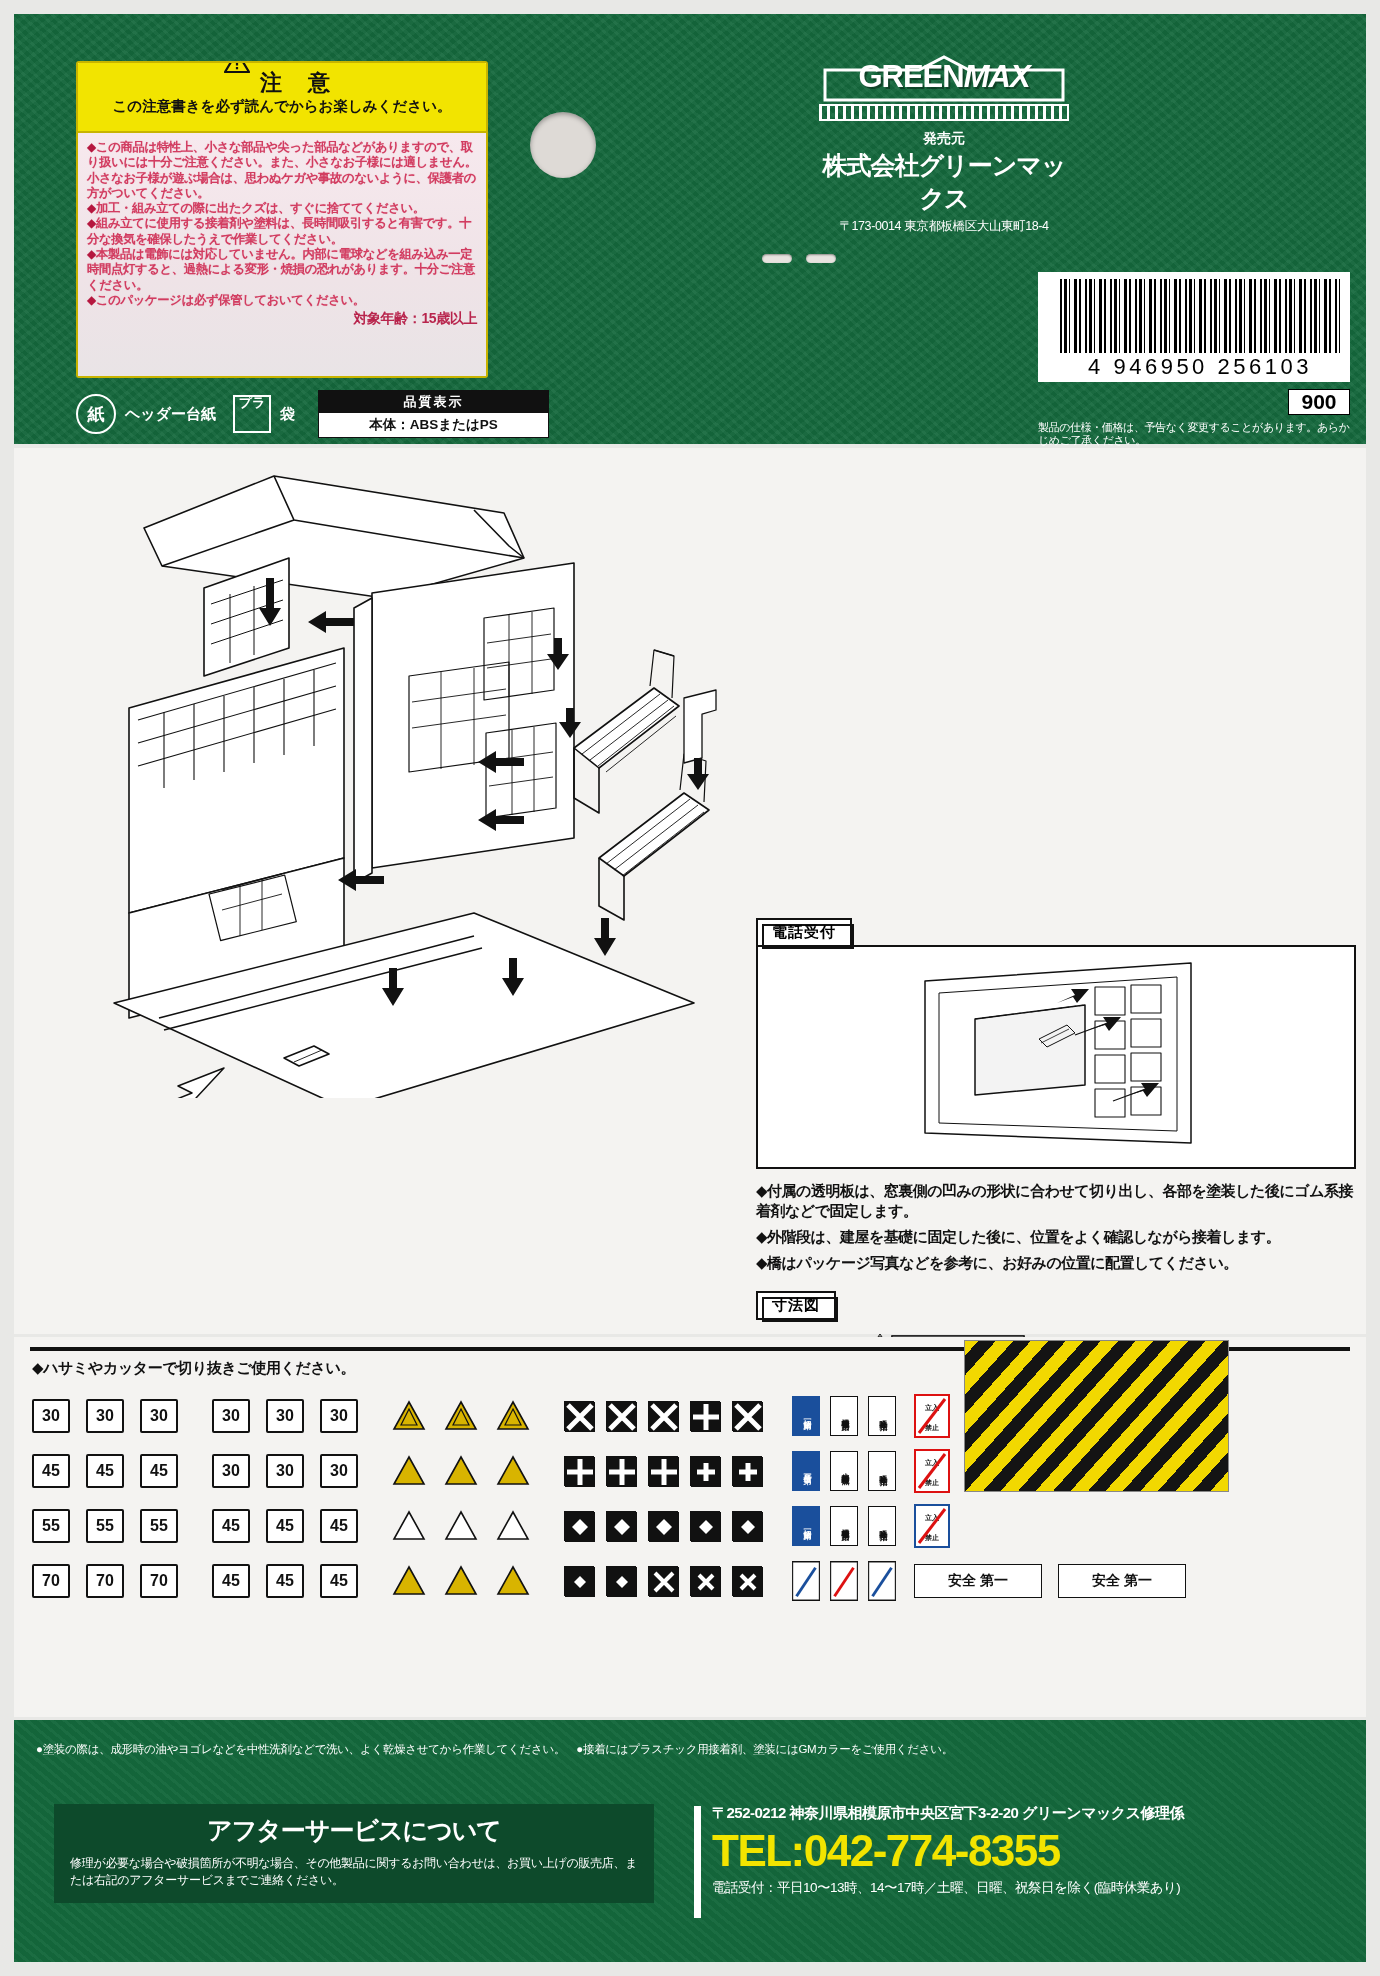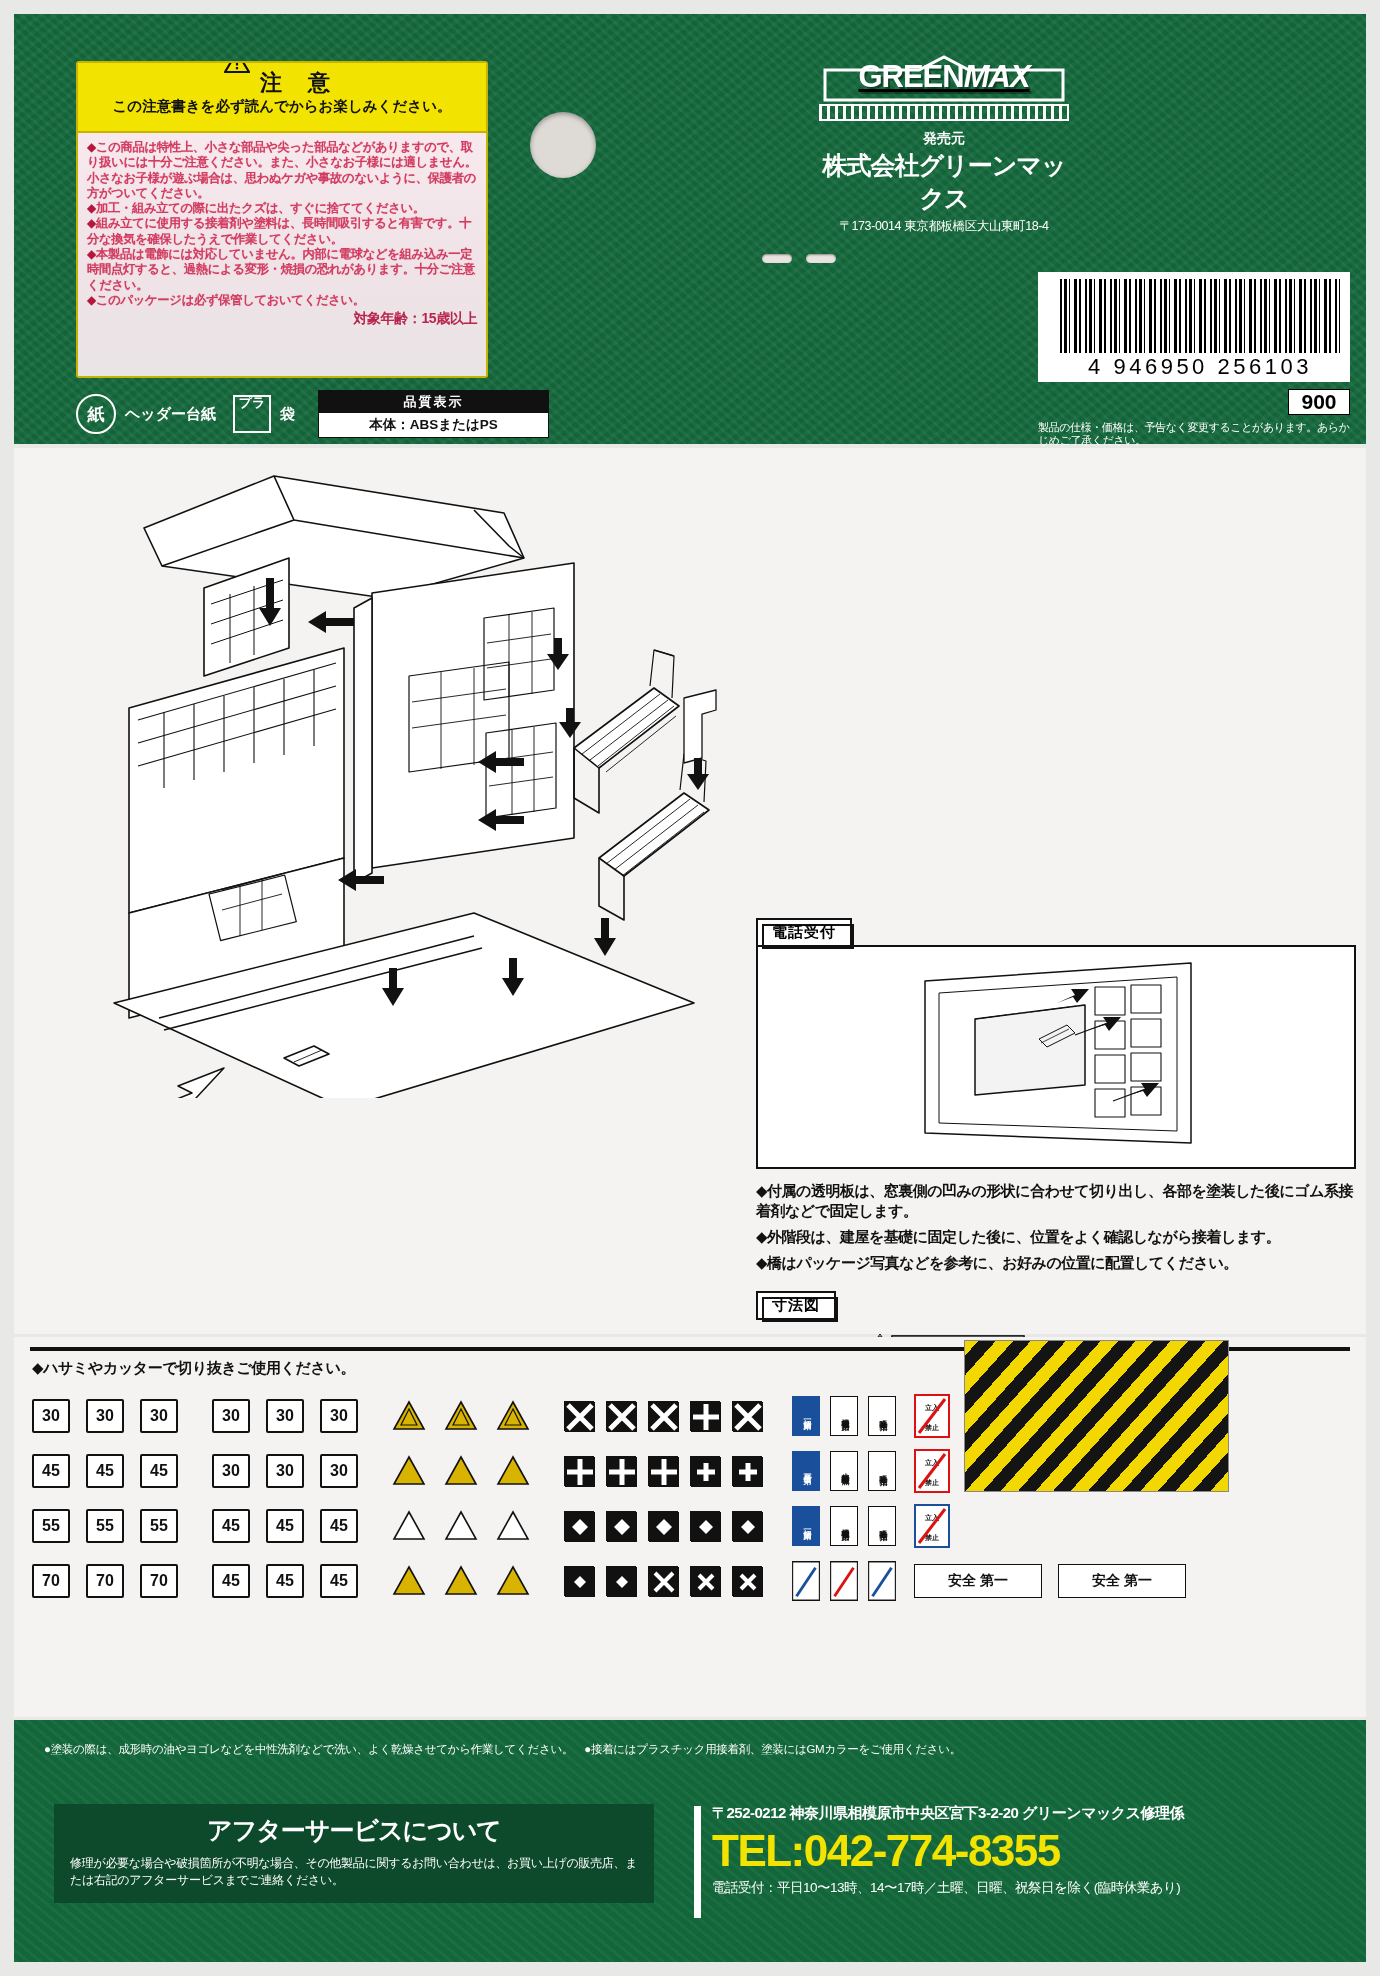--- a/index.html
+++ b/index.html
@@ -78,21 +78,21 @@
   }
   .mat-lbl { color:#fff; font-size:15px; font-weight:bold; }
   .quality {
     margin-left:14px; width:231px; background:#fff; border:1px solid #111;
   }
   .q-head { background:#111; color:#fff; font-size:13px; font-weight:bold; text-align:center; padding:2px 0; letter-spacing:2px;}
   .q-body { color:#111; font-size:13.5px; font-weight:bold; text-align:center; padding:3px 0; }
 
   
   .logo-wrap { position:absolute; left:805px; top:40px; width:250px; }
-  .logo-plate { position:relative; height:48px;text-decoration:underline; }
+  .logo-plate { position:relative; height:48px; }
   .logo-txt {
     font-style:italic; font-weight:bold; font-size:31px; color:#fff;
     letter-spacing:-1px; text-align:center; line-height:46px;
     text-shadow:2px 2px 0 rgba(0,0,0,.35);
   }
   .logo-rails { height:17px; margin-top:2px;
     background:repeating-linear-gradient(90deg,#fff 0 3px, transparent 3px 8px);
     border-top:2px solid #fff; border-bottom:2px solid #fff; }
   .pub-lbl { color:#fff; font-size:14px; font-weight:bold; text-align:center; margin-top:9px; }
   .pub-name { color:#fff; font-size:25px; font-weight:bold; text-align:center; letter-spacing:-1px; margin-top:1px;}
@@ -167,21 +167,21 @@
   }
   .safety {
     width:128px;height:34px;background:#fff;border:1.5px solid #111;
     display:flex;align-items:center;justify-content:center;gap:4px;
     font-size:14px;font-weight:bold;color:#111; margin-right:16px;
   }
 
   
   .footer { position:absolute; left:14px; top:1720px; width:1352px; height:242px; background:#14683c;
     background-image:repeating-linear-gradient(40deg, rgba(255,255,255,.03) 0 3px, rgba(0,0,0,.03) 3px 8px);}
-  .f-notes { padding:22px 30px 0 30px; color:#fff; font-size:11.5px; letter-spacing:-.3px; }
+  .f-notes { padding:22px 30px 0 22px; color:#fff; font-size:11.5px; letter-spacing:-.3px; }
   .svc-box { position:absolute; left:40px; top:84px; width:600px; background:#0d4a2b; padding:10px 16px 14px 16px; }
   .svc-title { color:#fff; font-size:25px; font-weight:bold; text-align:center; letter-spacing:-1px;}
   .svc-txt { color:#fff; font-size:12px; line-height:17px; margin-top:8px; letter-spacing:-.3px;}
   .f-right { position:absolute; left:680px; top:84px; width:640px; padding-left:18px; }
   .f-right::before{content:""; position:absolute; left:0; top:2px; width:7px; height:112px; background:#fff;}
   .f-addr { color:#fff; font-size:15px; font-weight:bold; letter-spacing:-.5px;}
   .f-tel { color:#f2e400; font-size:44px; font-weight:bold; letter-spacing:-1.5px; line-height:56px;}
   .f-hours { color:#fff; font-size:13.5px; letter-spacing:-.5px;}
   svg { display:block; }
 </style>

